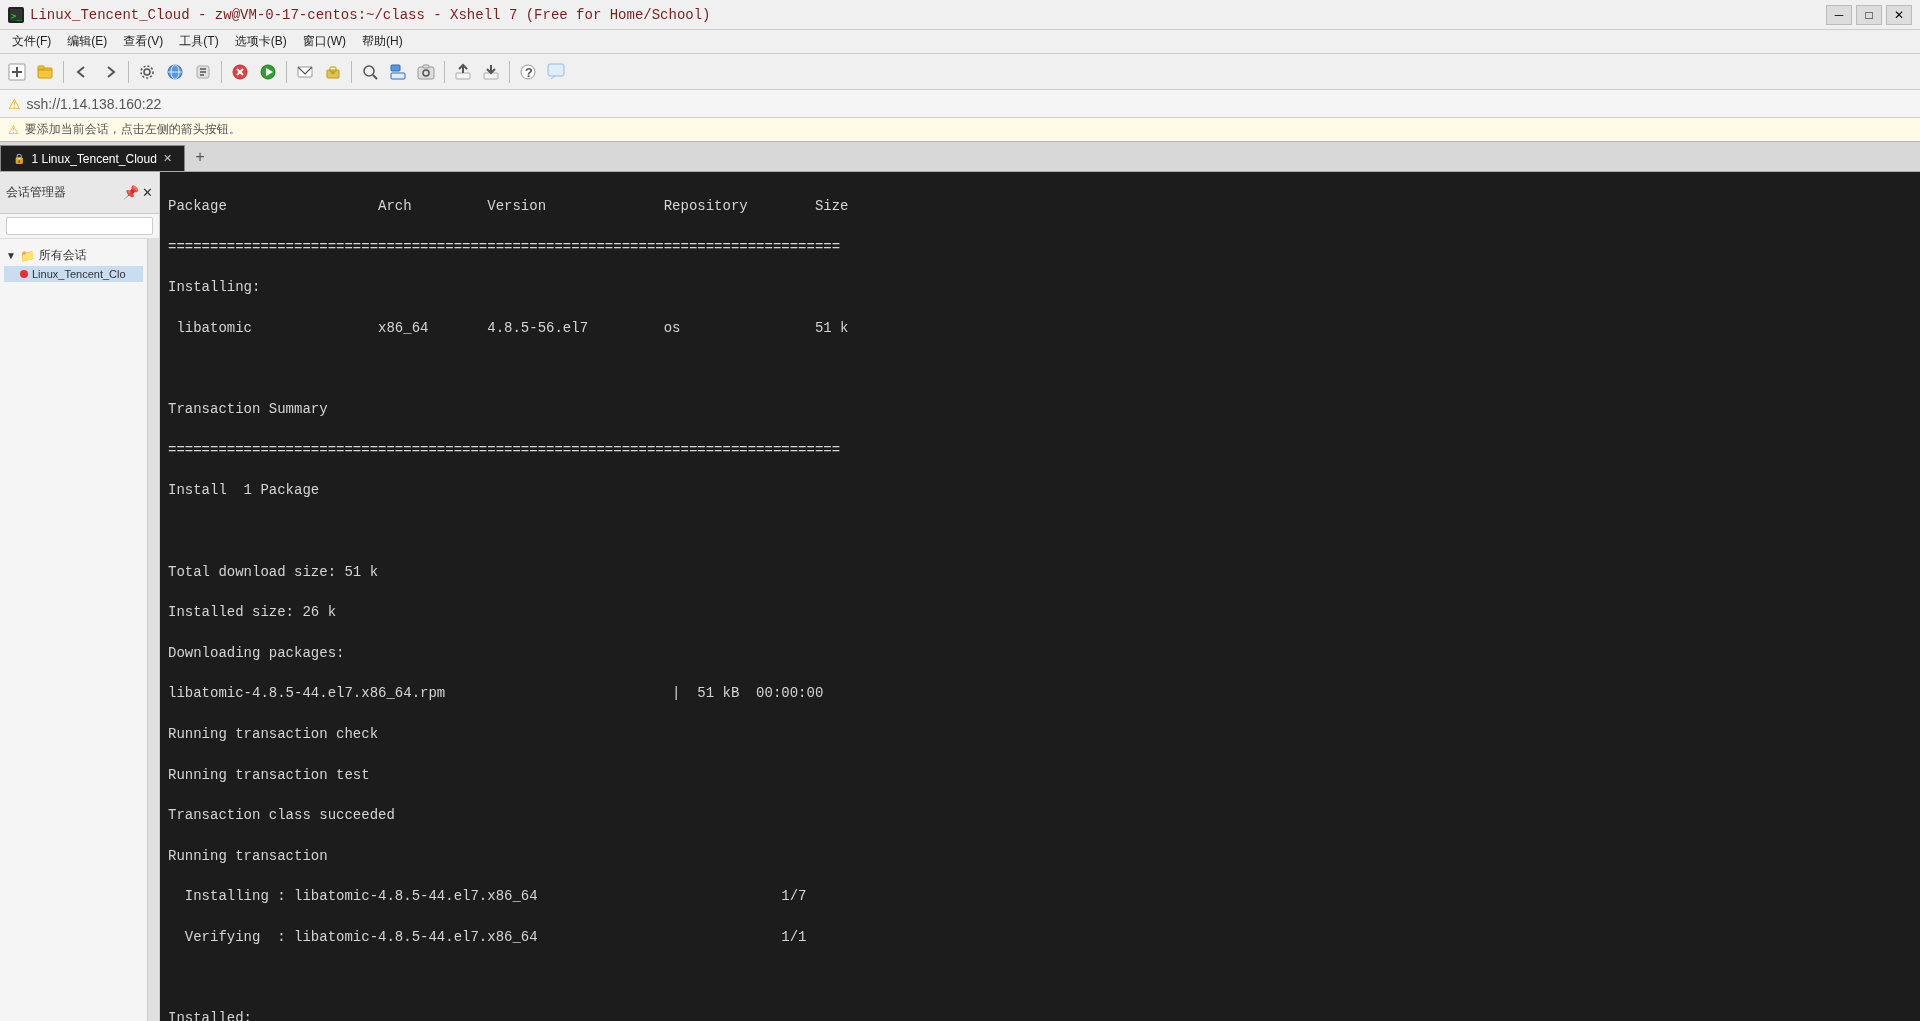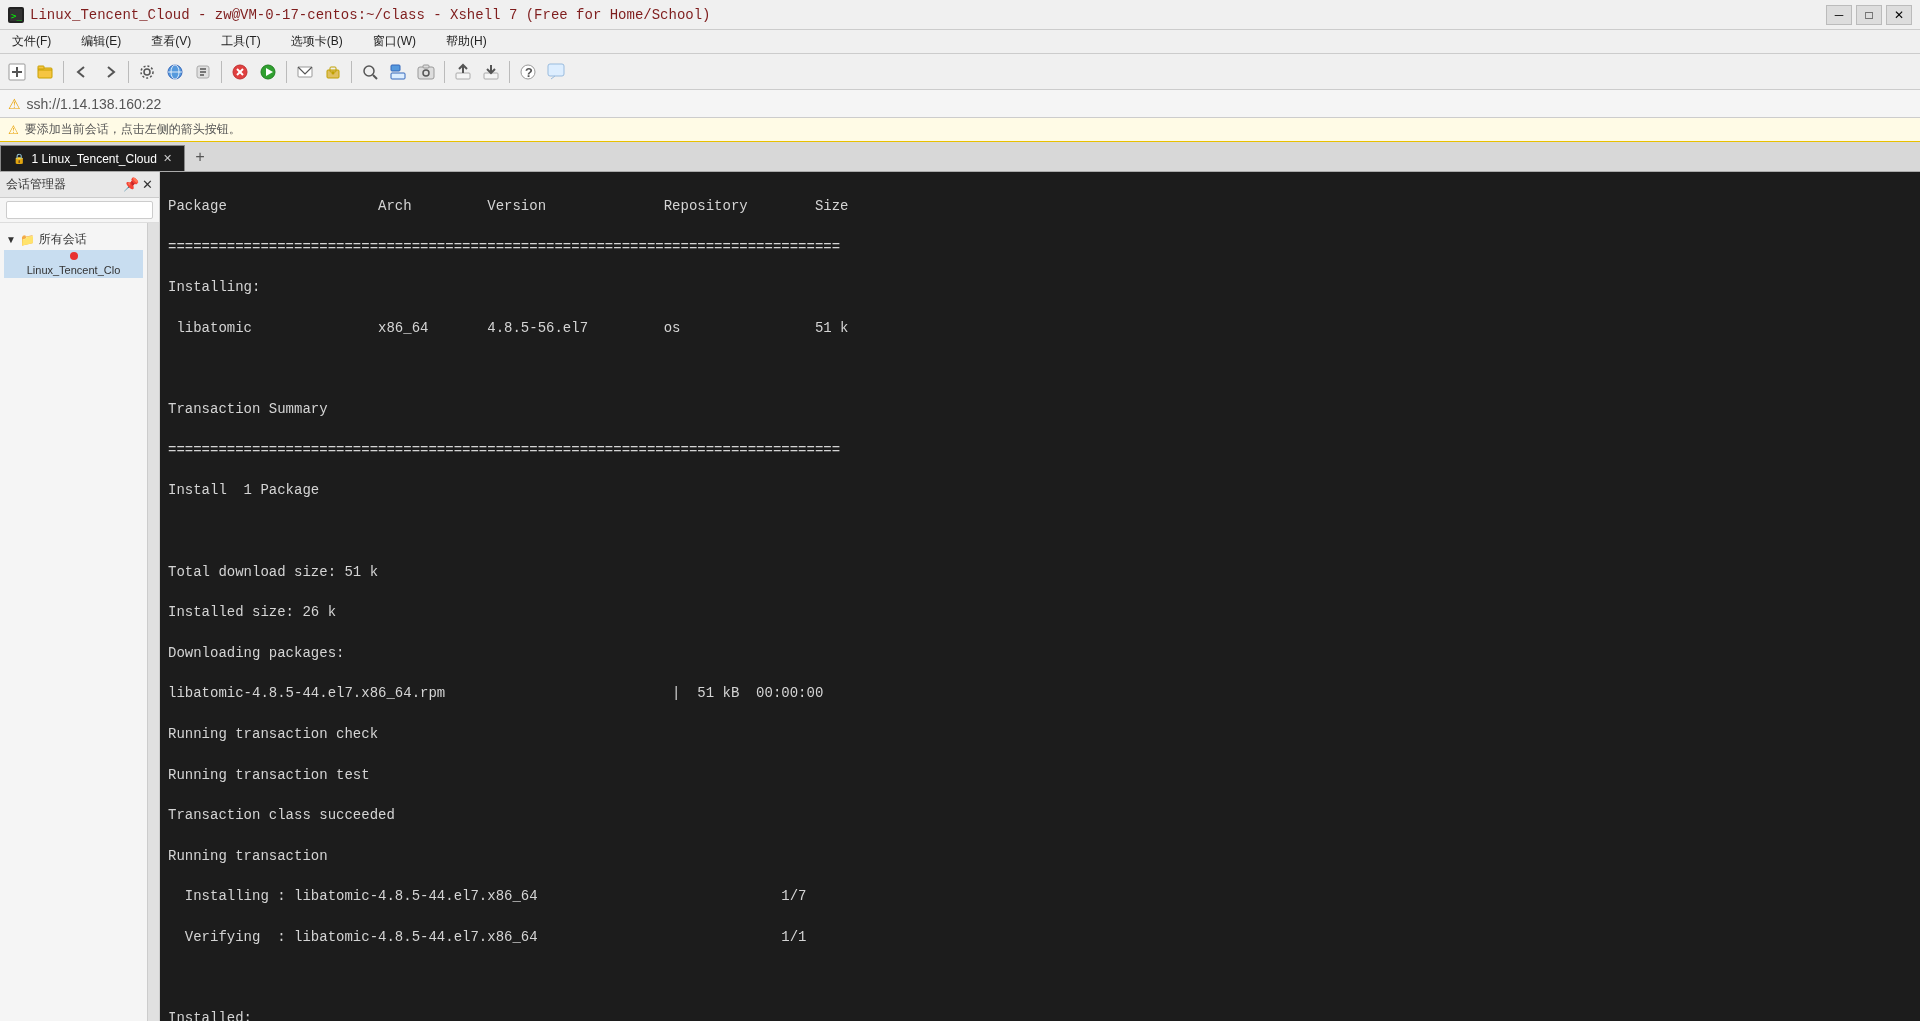--- a/index.html
+++ b/index.html
@@ -55,21 +55,21 @@
 
     
     #menu-bar {
       width: 100%;
       height: 24px;
       background: #f0f0f0;
       display: flex;
       align-items: center;
       padding: 0 4px;
       border-bottom: 1px solid #ccc;
-      gap: 14px;
+      gap: 0;
     }
     .menu-item {
       padding: 2px 8px;
       font-family: Arial, sans-serif;
       font-size: 12px;
       color: #222;
       cursor: pointer;
     }
 
     
@@ -145,21 +145,21 @@
       background: #f5f5f5;
       border-right: 1px solid #ccc;
       display: flex;
       flex-direction: column;
       height: 100%;
     }
     #session-header {
       display: flex;
       align-items: center;
       justify-content: space-between;
-      padding: 4px 6px;
+      padding: 12px 6px;
       background: #e8e8e8;
       border-bottom: 1px solid #ccc;
       font-family: Arial, sans-serif;
       font-size: 12px;
       color: #333;
     }
     #session-header-icons {
       display: flex; gap: 3px;
     }
     #session-search {
@@ -190,21 +190,21 @@
       padding: 2px 2px;
     }
     .tree-item {
       display: flex; align-items: center; gap: 4px;
       padding: 2px 16px;
       font-family: Arial, sans-serif;
       font-size: 11px;
       color: #333;
       cursor: pointer;
     }
-    .tree-item.active { background: #c8ddf0; flex-direction: column; }
+    .tree-item.active { background: #c8ddf0; }
     .dot-red { width: 8px; height: 8px; border-radius: 50%; background: #e83030; display: inline-block; }
 
     
     #tab-bar {
       width: 100%;
       height: 30px;
       background: #d8d8d8;
       display: flex;
       align-items: flex-end;
       padding: 0 0;

